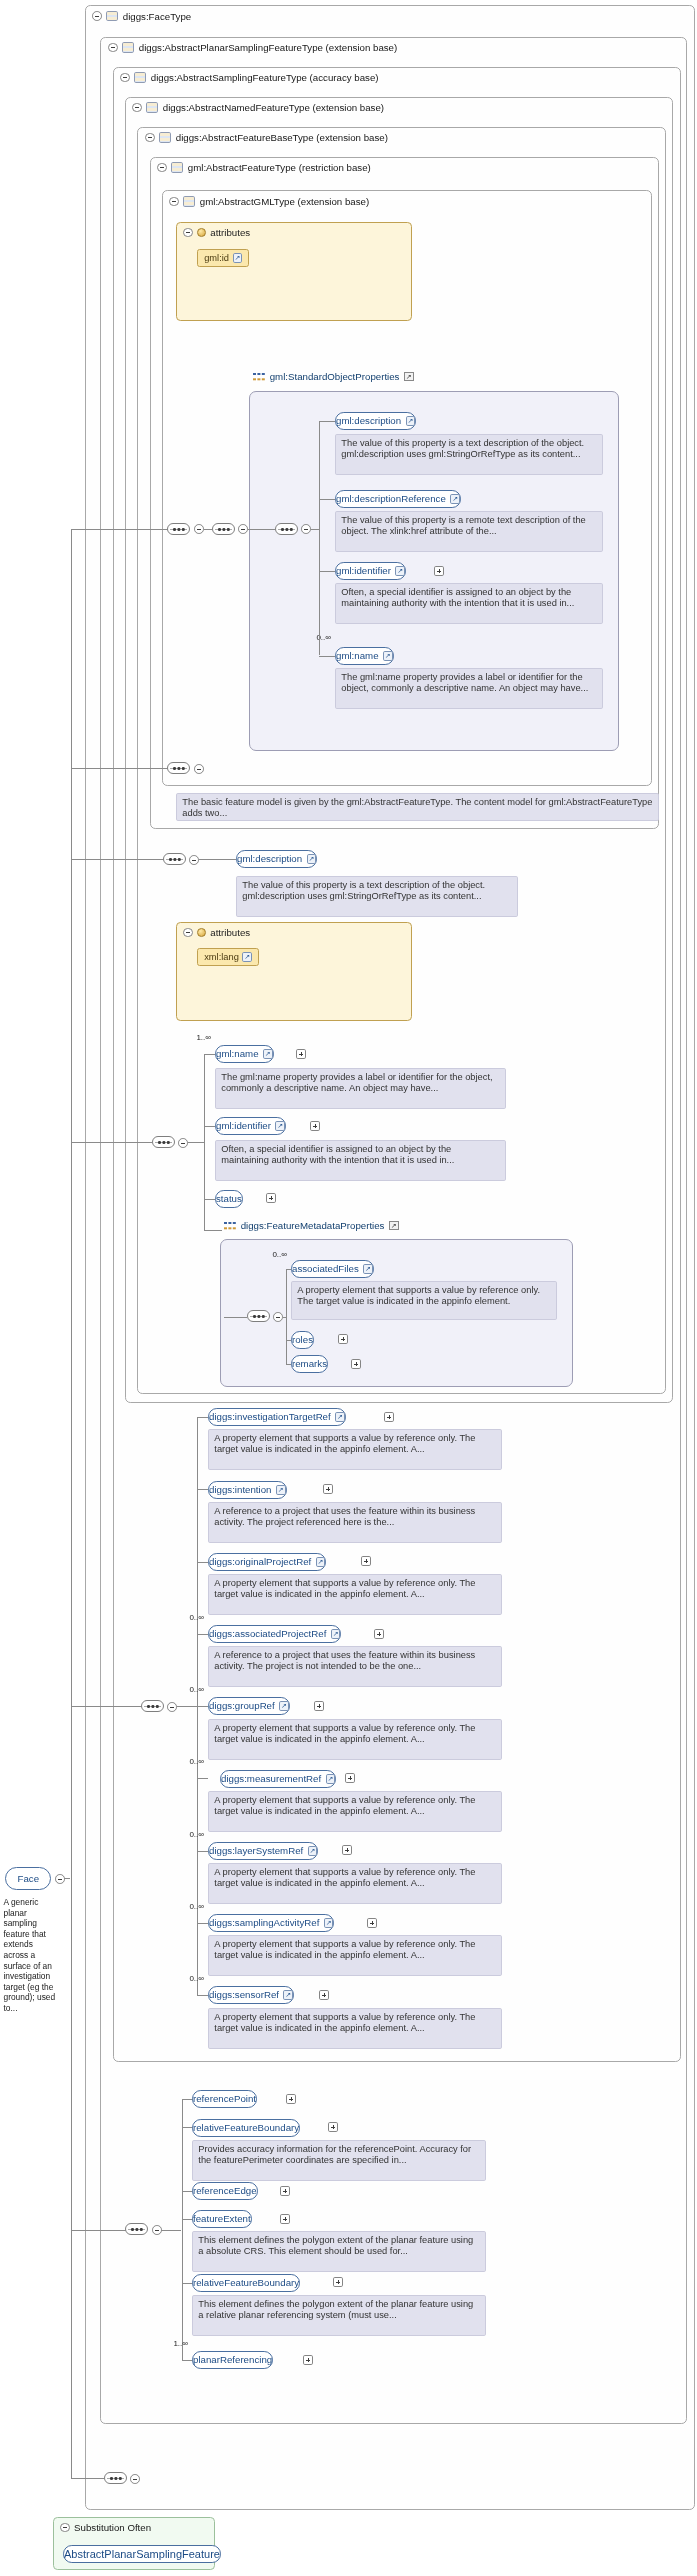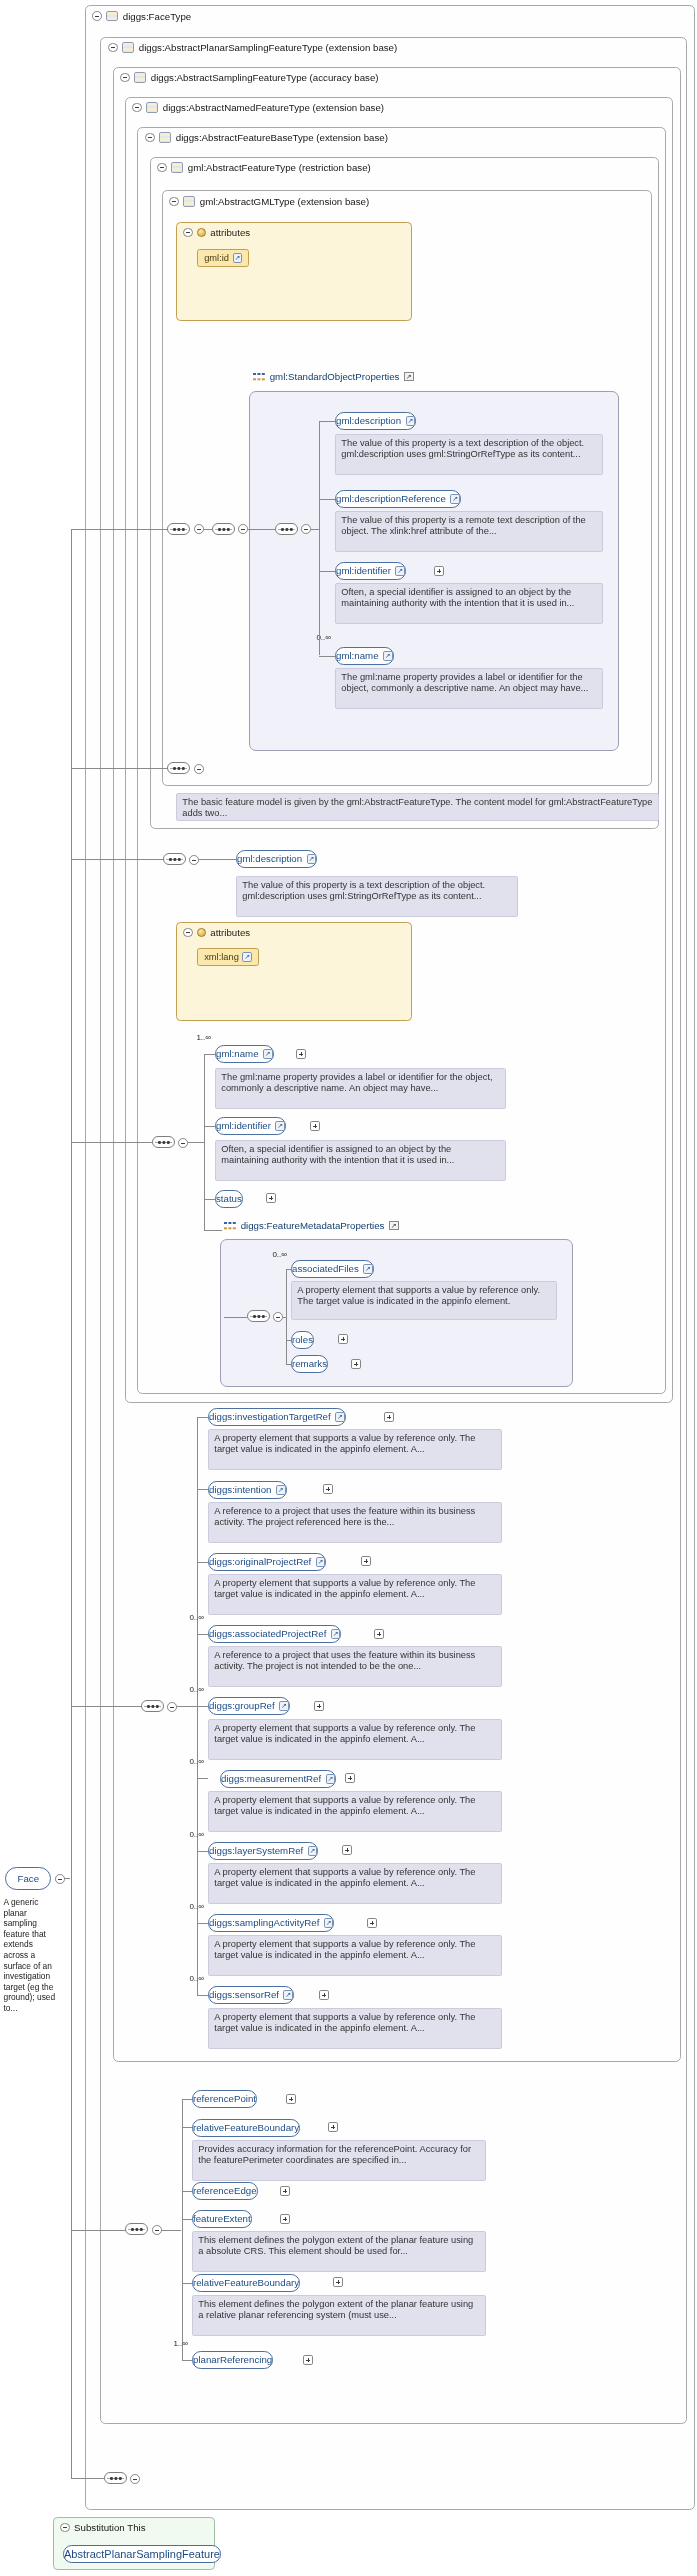--- a/index.html
+++ b/index.html
@@ -409,20 +409,20 @@
   </div>
   <span class="pl" style="left:303px;top:2355px"></span>
 
   <div class="hl" style="left:71px;top:2478px;width:33px"></div>
   <div class="sq" style="left:104px;top:2472px"></div>
   <span class="cl" style="position:absolute;left:130px;top:2474px"></span>
 
   <div class="sb" style="left:53px;top:2517px;width:162px;height:53px"></div>
   <div class="hd" style="left:60px;top:2522px">
     <span class="cl"></span>
-    <span>Substitution This</span>
+    <span>Substitution Often</span>
   </div>
   <div class="cap" style="left:63px;top:2545px;font-size:11px">
     <span>AbstractPlanarSamplingFeature</span>
   </div>
 
 </div>
 
 
 </body></html>

